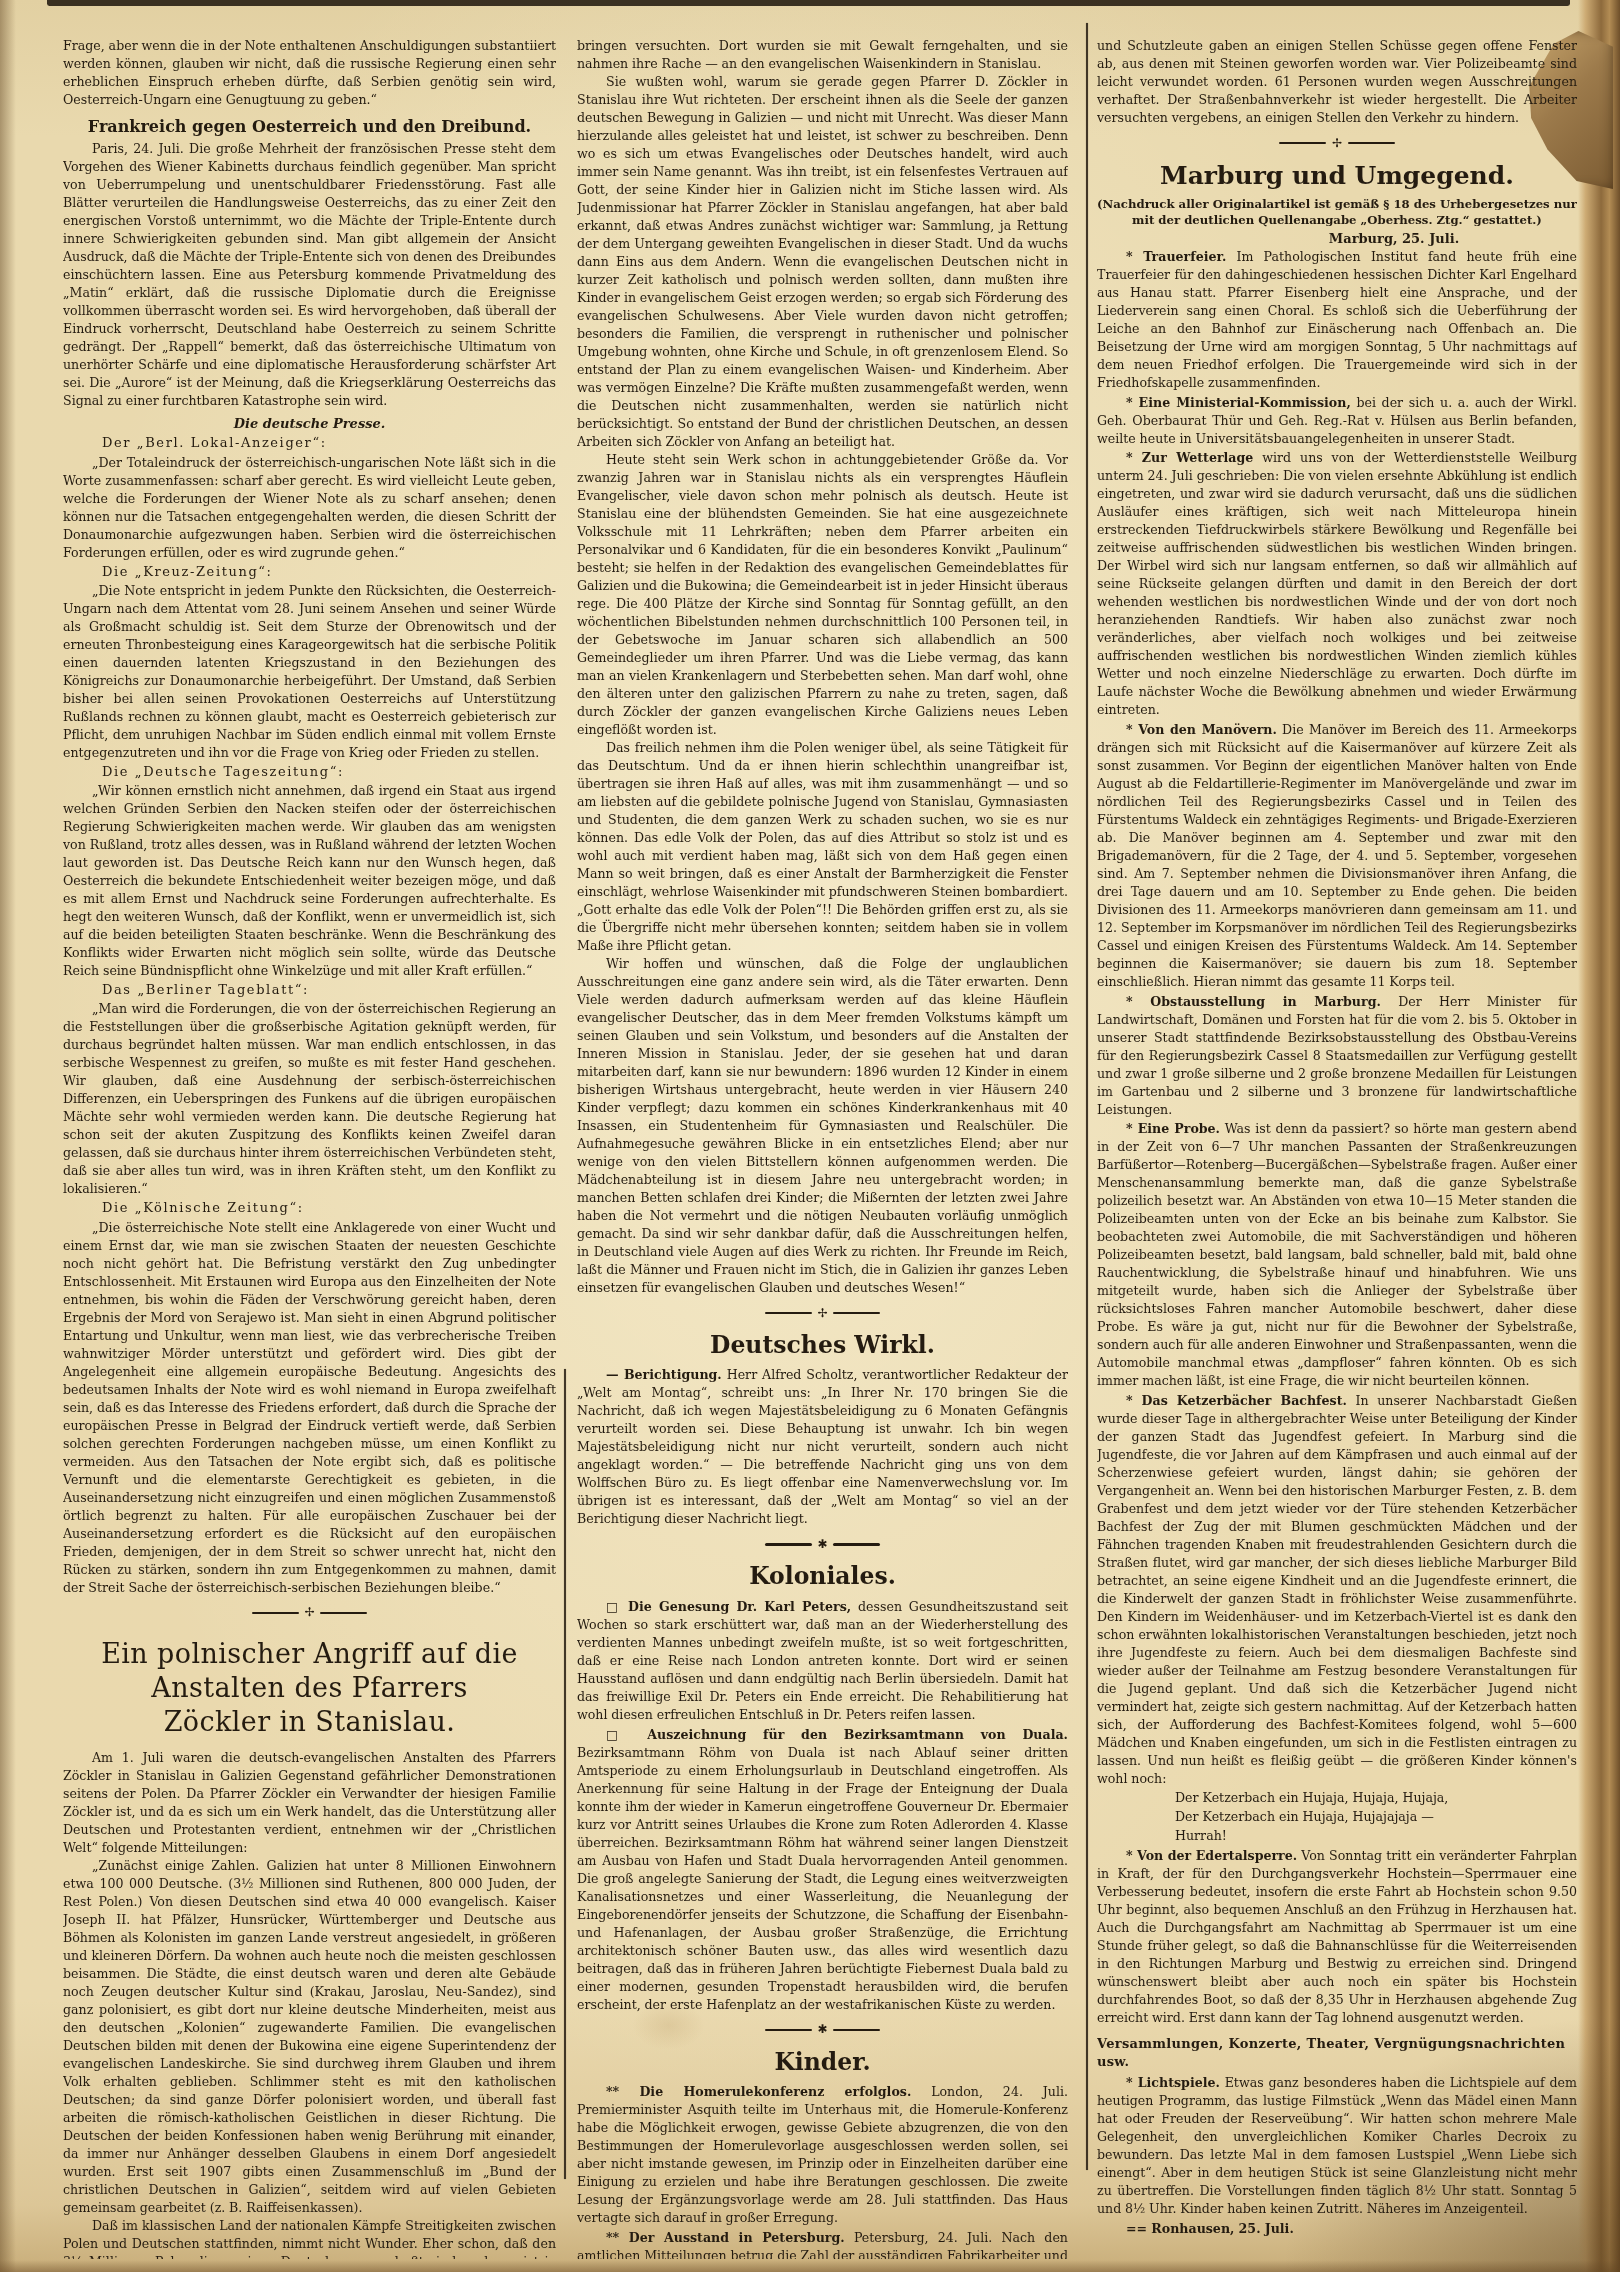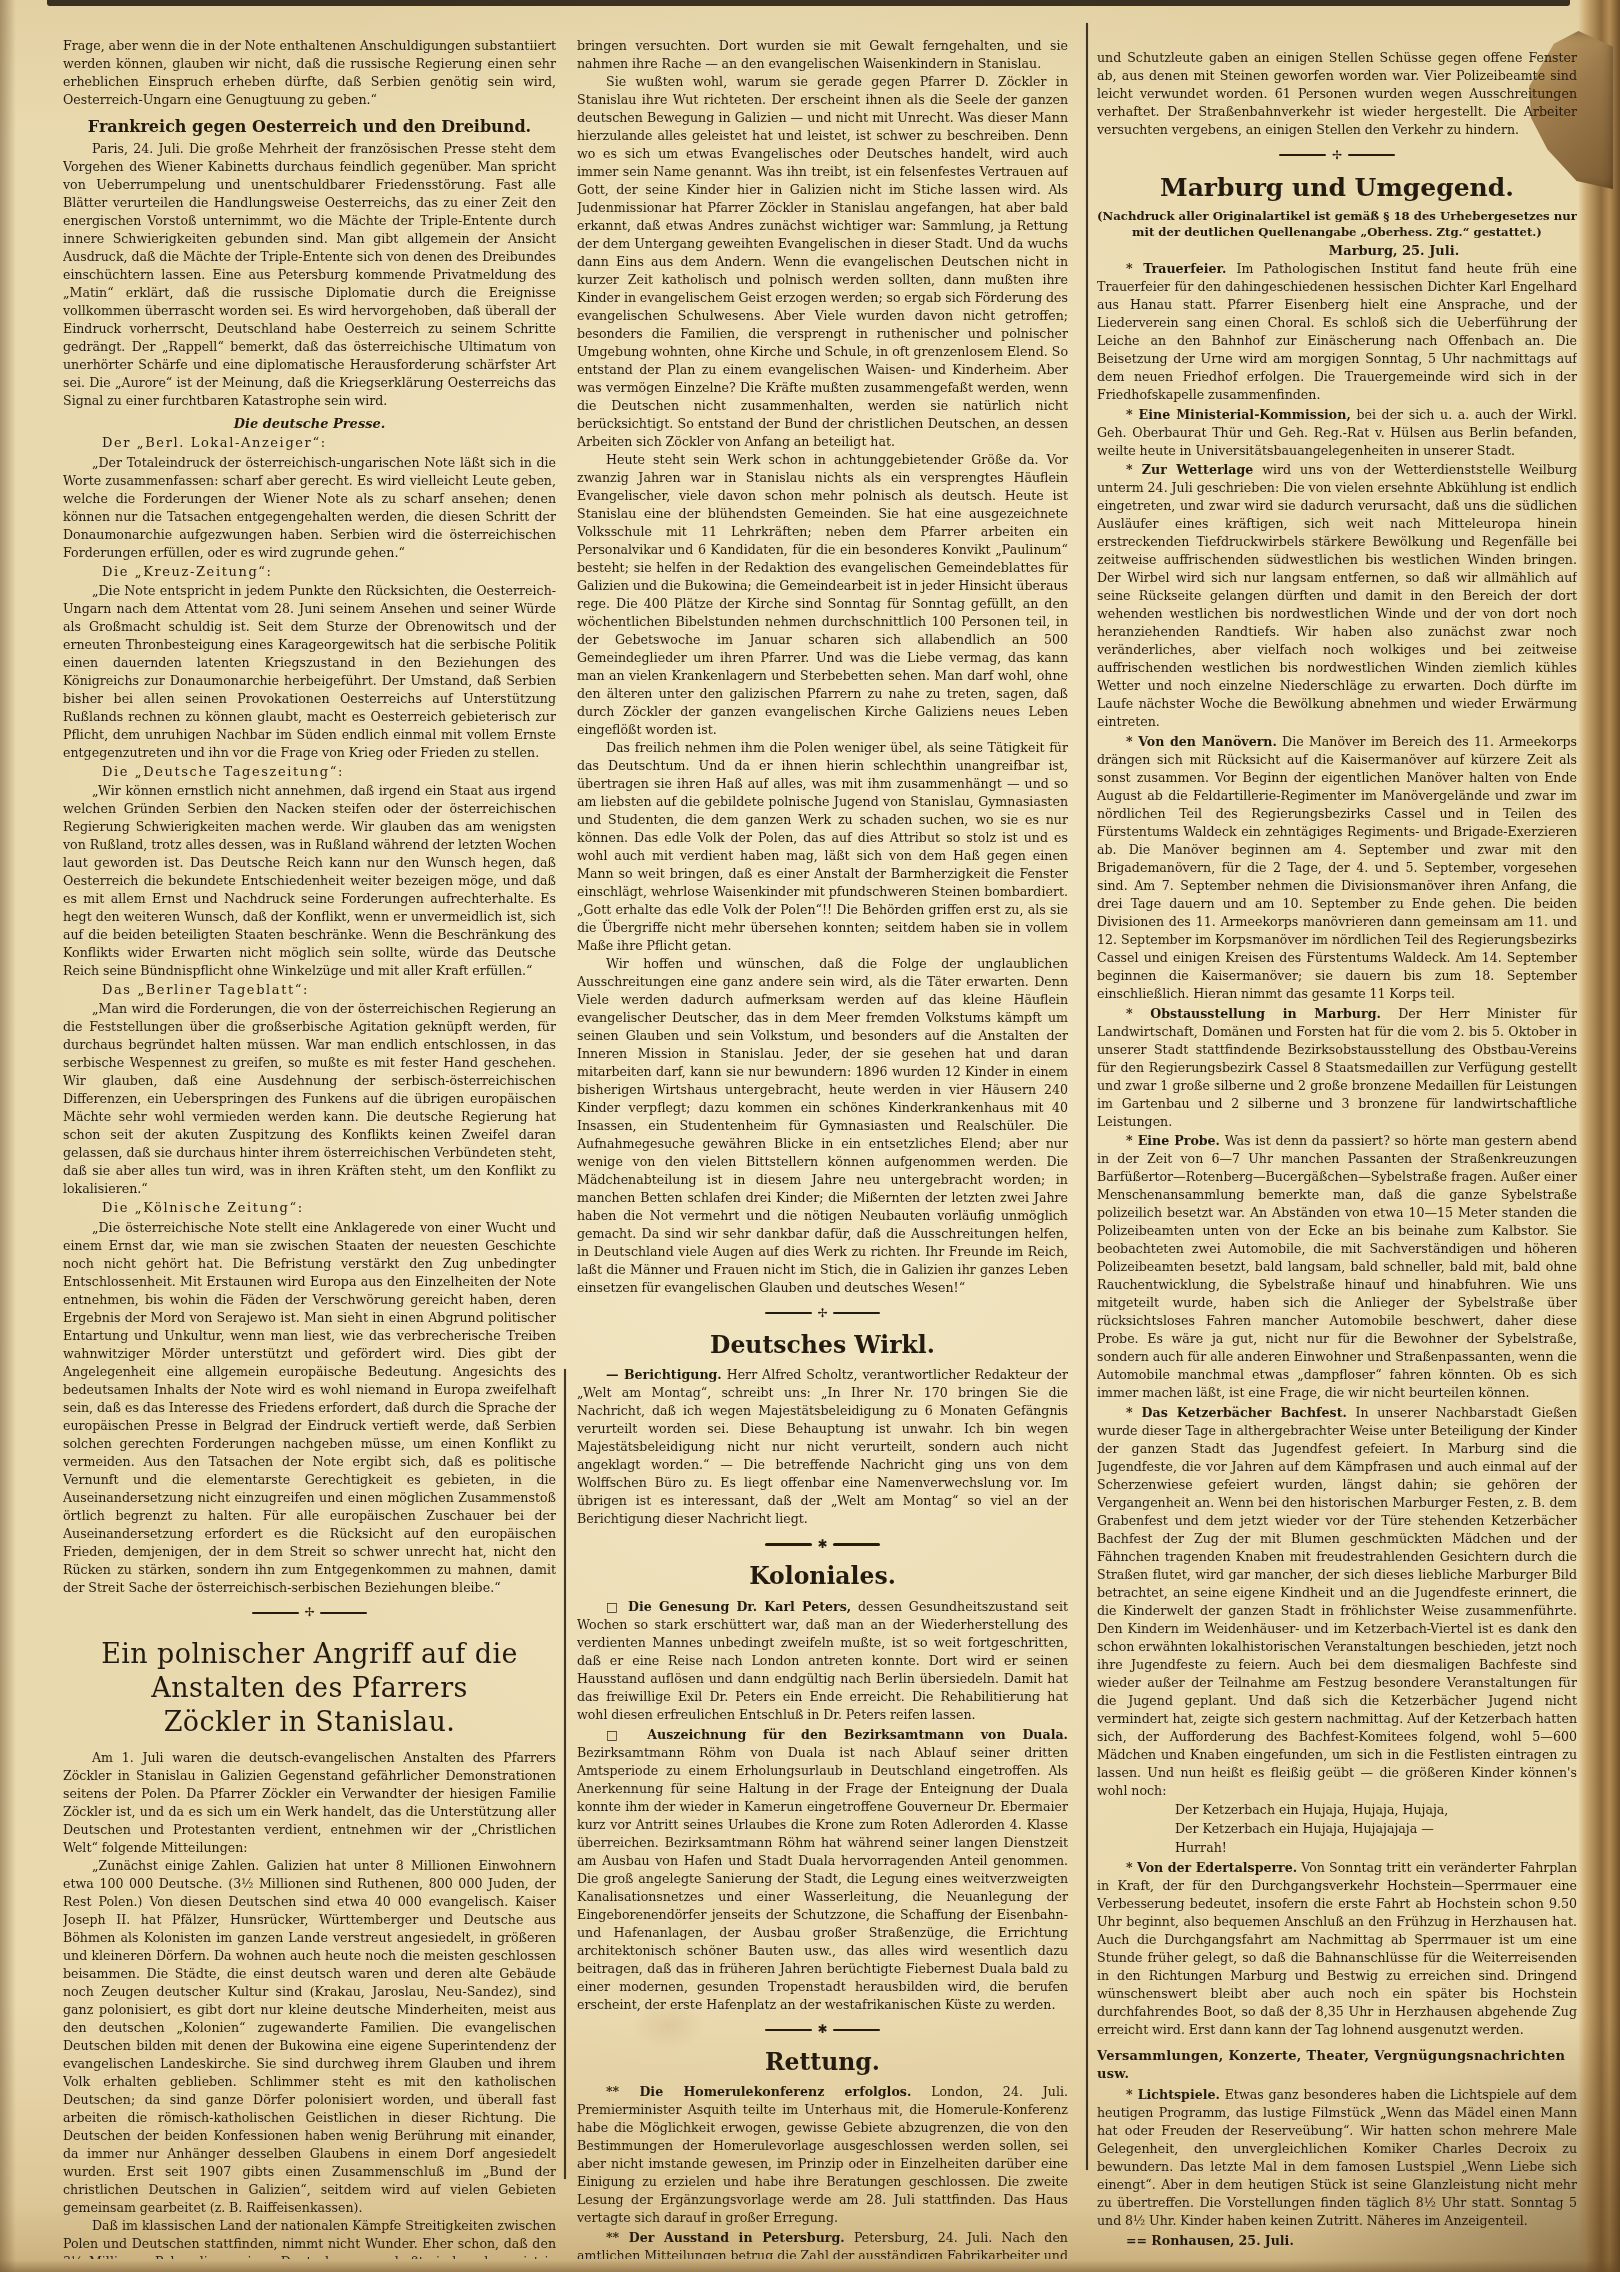--- a/index.html
+++ b/index.html
@@ -26,21 +26,21 @@
   .stain{position:absolute;border-radius:50%;pointer-events:none;}
   .stain.a{left:632px;top:2001px;width:73px;height:49px;background:radial-gradient(rgba(150,110,50,.14),rgba(150,110,50,0) 70%);}
   .stain.b{left:1288px;top:502px;width:97px;height:65px;background:radial-gradient(rgba(150,110,50,.10),rgba(150,110,50,0) 70%);}
   .vrule{position:absolute;width:2.4px;background:#2a2014;opacity:.88;box-shadow:0 0 0.8px #2a2014;}
   #rule1{left:564px;top:1369px;height:810px;}
   #rule2{left:1086px;top:23px;height:2147px;}
 
   .col{position:absolute;top:37px;height:2222px;overflow:hidden;}
   #col-left{left:63px;width:493px;}
   #col-mid{left:577px;width:491px;}
-  #col-right{left:1097px;width:480px;margin-top:12px;}
+  #col-right{left:1097px;width:480px;}
 
   .p{margin:0;font-size:12.6px;line-height:18px;text-align:justify;text-indent:29px;
      word-spacing:-0.2px;}
   .p.noind{text-indent:0;}
   .lead{font-weight:bold;}
   .pname{margin:0.8px 0;font-size:13px;line-height:18.6px;text-indent:39px;letter-spacing:1.6px;}
   .h-art{margin:6.5px 0 3.2px;font-size:16px;line-height:21px;text-align:center;font-weight:bold;}
   .h-sub{margin:6.5px 0 3.2px;font-size:13px;text-align:center;font-weight:bold;font-style:italic;}
   .h-big{margin:18px 4.9px 9.7px;font-size:27px;line-height:34px;text-align:center;font-weight:normal;
      letter-spacing:0.4px;}
@@ -126,21 +126,21 @@
     </div>
     <h2 class="h-section">Koloniales.</h2>
     <p class="p it"><span class="lead">□ Die Genesung Dr. Karl Peters,</span> <span>dessen Gesundheitszustand seit Wochen so stark erschüttert war, daß man an der Wiederherstellung des verdienten Mannes unbedingt zweifeln mußte, ist so weit fortgeschritten, daß er eine Reise nach London antreten konnte. Dort wird er seinen Hausstand auflösen und dann endgültig nach Berlin übersiedeln. Damit hat das freiwillige Exil Dr. Peters ein Ende erreicht. Die Rehabilitierung hat wohl diesen erfreulichen Entschluß in Dr. Peters reifen lassen.</span></p>
     <p class="p it"><span class="lead">□ Auszeichnung für den Bezirksamtmann von Duala.</span> <span>Bezirksamtmann Röhm von Duala ist nach Ablauf seiner dritten Amtsperiode zu einem Erholungsurlaub in Deutschland eingetroffen. Als Anerkennung für seine Haltung in der Frage der Enteignung der Duala konnte ihm der wieder in Kamerun eingetroffene Gouverneur Dr. Ebermaier kurz vor Antritt seines Urlaubes die Krone zum Roten Adlerorden 4. Klasse überreichen. Bezirksamtmann Röhm hat während seiner langen Dienstzeit am Ausbau von Hafen und Stadt Duala hervorragenden Anteil genommen. Die groß angelegte Sanierung der Stadt, die Legung eines weitverzweigten Kanalisationsnetzes und einer Wasserleitung, die Neuanlegung der Eingeborenendörfer jenseits der Schutzzone, die Schaffung der Eisenbahn- und Hafenanlagen, der Ausbau großer Straßenzüge, die Errichtung architektonisch schöner Bauten usw., das alles wird wesentlich dazu beitragen, daß das in früheren Jahren berüchtigte Fiebernest Duala bald zu einer modernen, gesunden Tropenstadt herausbilden wird, die berufen erscheint, der erste Hafenplatz an der westafrikanischen Küste zu werden.</span></p>
 
     <div class="divider star">
       <span class="dline"></span>
         <span class="dglyph"></span>
         <span class="dline"></span>
     </div>
-    <h2 class="h-section">Rettung.</h2>
+    <h2 class="h-section">Kinder.</h2>
     <p class="p it"><span class="lead">** Die Homerulekonferenz erfolglos.</span> <span>London, 24. Juli. Premierminister Asquith teilte im Unterhaus mit, die Homerule-Konferenz habe die Möglichkeit erwogen, gewisse Gebiete abzugrenzen, die von den Bestimmungen der Homerulevorlage ausgeschlossen werden sollen, sei aber nicht imstande gewesen, im Prinzip oder in Einzelheiten darüber eine Einigung zu erzielen und habe ihre Beratungen geschlossen. Die zweite Lesung der Ergänzungsvorlage werde am 28. Juli stattfinden. Das Haus vertagte sich darauf in großer Erregung.</span></p>
     <p class="p it"><span class="lead">** Der Ausstand in Petersburg.</span> <span>Petersburg, 24. Juli. Nach den amtlichen Mitteilungen betrug die Zahl der ausständigen Fabrikarbeiter und Setzer gestern 135 000. Ein Teil davon suchte sich zusammenzurotten und sang revolutionäre Lieder, wurde jedoch sofort zerstreut. Kosaken</span></p>
   </div>
 
   <div class="col" id="col-right">
     <p class="p noind">und Schutzleute gaben an einigen Stellen Schüsse gegen offene Fenster ab, aus denen mit Steinen geworfen worden war. Vier Polizeibeamte sind leicht verwundet worden. 61 Personen wurden wegen Ausschreitungen verhaftet. Der Straßenbahnverkehr ist wieder hergestellt. Die Arbeiter versuchten vergebens, an einigen Stellen den Verkehr zu hindern.</p>
 
     <div class="divider cross">
       <span class="dline"></span>
         <span class="dglyph"></span>

